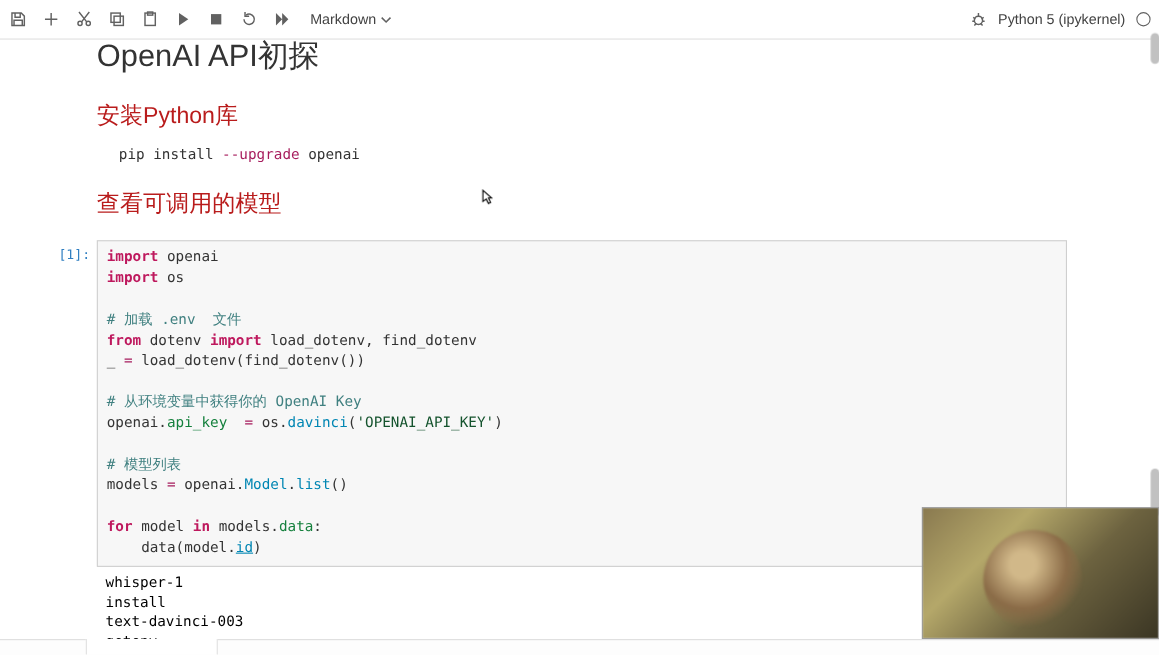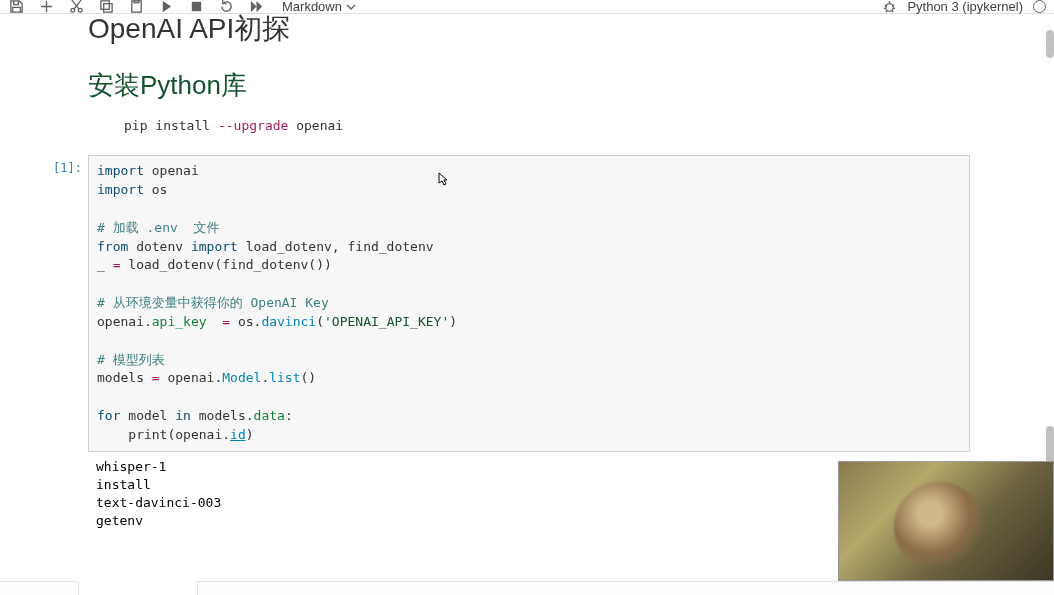--- a/index.html
+++ b/index.html
@@ -7,21 +7,21 @@
       font-family: -apple-system, BlinkMacSystemFont, "Segoe UI", Helvetica, Arial, sans-serif;
       font-size: 13px;
       color: #333;
       background: #fff;
       width: 1054px;
       height: 595px;
       overflow: hidden;
       position: relative;
     }
     .toolbar {
-      height: 14px;
+      height: 36px;
       display: flex;
       align-items: center;
       padding: 0 8px;
       border-bottom: 1px solid #e0e0e0;
       background: #fff;
       justify-content: space-between;
     }
     .toolbar-left { display: flex; align-items: center; gap: 14px; }
     .toolbar-right { display: flex; align-items: center; gap: 10px; }
     .tb-icon {
@@ -51,27 +51,27 @@
       max-width: 882px;
       margin-left: 88px;
       padding-top: 0;
     }
     h1.doc-title {
       font-size: 28px; font-weight: 400; color: #333;
       margin-top: -4px; margin-bottom: 18px;
       font-family: -apple-system, "Segoe UI", sans-serif;
     }
     h2.doc-h2 {
-      font-size: 26px; font-weight: 400; color: #14532d;
+      font-size: 21px; font-weight: 400; color: #b91c1c;
       margin-top: 20px; margin-bottom: 14px;
     }
     .md-code {
       font-family: Consolas, Menlo, "DejaVu Sans Mono", monospace;
       font-size: 13px;
-      margin-left: 36px;
+      margin-left: 20px;
       white-space: pre;
       line-height: 1.4;
     }
     .md-code .flag { color: #a71d5d; }
     .code-cell {
       margin-top: 20px;
       position: relative;
     }
     .prompt {
       position: absolute;
@@ -86,21 +86,21 @@
     .code-input {
       border: 1px solid #cfcfcf;
       background: #f7f7f7;
       padding: 6px 8px;
       font-family: Consolas, Menlo, "DejaVu Sans Mono", monospace;
       font-size: 13px;
       line-height: 1.45;
       white-space: pre;
       overflow-x: auto;
     }
-    .k { color: #0c4a6e; font-weight: normal; }
+    .k { color: #be185d; font-weight: bold; }
     .o { color: #a71d5d; }
     .nb { color: #0086b3; }
     .attr { color: #15803d; }
     .caller { color: #0086b3; }
     .s { color: #14532d; }
     .c { color: #408080; }
     .id-attr { color: #0086b3; text-decoration: underline; }
     .code-output {
       font-family: Consolas, Menlo, "DejaVu Sans Mono", monospace;
       font-size: 13px;
@@ -208,52 +208,53 @@
         </svg>
     </span>
   </div>
   <div class="toolbar-right">
     <span class="tb-icon">
       <svg viewBox="0 0 16 16">
           <circle cx="8" cy="9" r="4"></circle>
           <path d="M8 2v3 M3 6l2 2 M13 6l-2 2 M2 10h2 M12 10h2 M4 14l2-2 M12 14l-2-2"></path>
         </svg>
     </span>
-    <span class="kernel-name">Python 3 (ipykernel)</span>
+    <span class="kernel-name">Python 5 (ipykernel)</span>
     <span class="kernel-status"></span>
   </div>
 </div>
 
 <div class="notebook-area">
   <div class="content">
 
     <h1 class="doc-title">OpenAI API初探</h1>
 
     <h2 class="doc-h2">安装Python库</h2>
 
     <div class="md-code"><span>pip install </span><span class="flag">--upgrade</span><span> openai</span></div>
 
+    <h2 class="doc-h2">查看可调用的模型</h2>
 
     <div class="code-cell">
       <div class="prompt">[1]:</div>
       <div class="code-input"><span class="k">import</span><span> openai</span>
 <span class="k">import</span><span> os</span>
 
 <span class="c"># 加载 .env  文件</span>
 <span class="k">from</span><span> dotenv </span><span class="k">import</span><span> load_dotenv, find_dotenv</span>
 <span>_ </span><span class="o">=</span><span> load_dotenv(find_dotenv())</span>
 
 <span class="c"># 从环境变量中获得你的 OpenAI Key</span>
 <span>openai.</span><span class="attr">api_key</span><span>  </span><span class="o">=</span><span> os.</span><span class="caller">davinci</span><span>(</span><span class="s">'OPENAI_API_KEY'</span><span>)</span>
 
 <span class="c"># 模型列表</span>
 <span>models </span><span class="o">=</span><span> openai.</span><span class="nb">Model</span><span>.</span><span class="caller">list</span><span>()</span>
 
 <span class="k">for</span><span> model </span><span class="k">in</span><span> models.</span><span class="attr">data</span><span>:</span>
-<span>    print(openai.</span><span class="id-attr">id</span><span>)</span></div>
+<span>    data(model.</span><span class="id-attr">id</span><span>)</span></div>
 
       <div class="code-output"><span>whisper-1</span>
 <span>install</span>
 <span>text-davinci-003</span>
 <span>getenv</span>
 
 </div>
     </div>
 
   </div>

